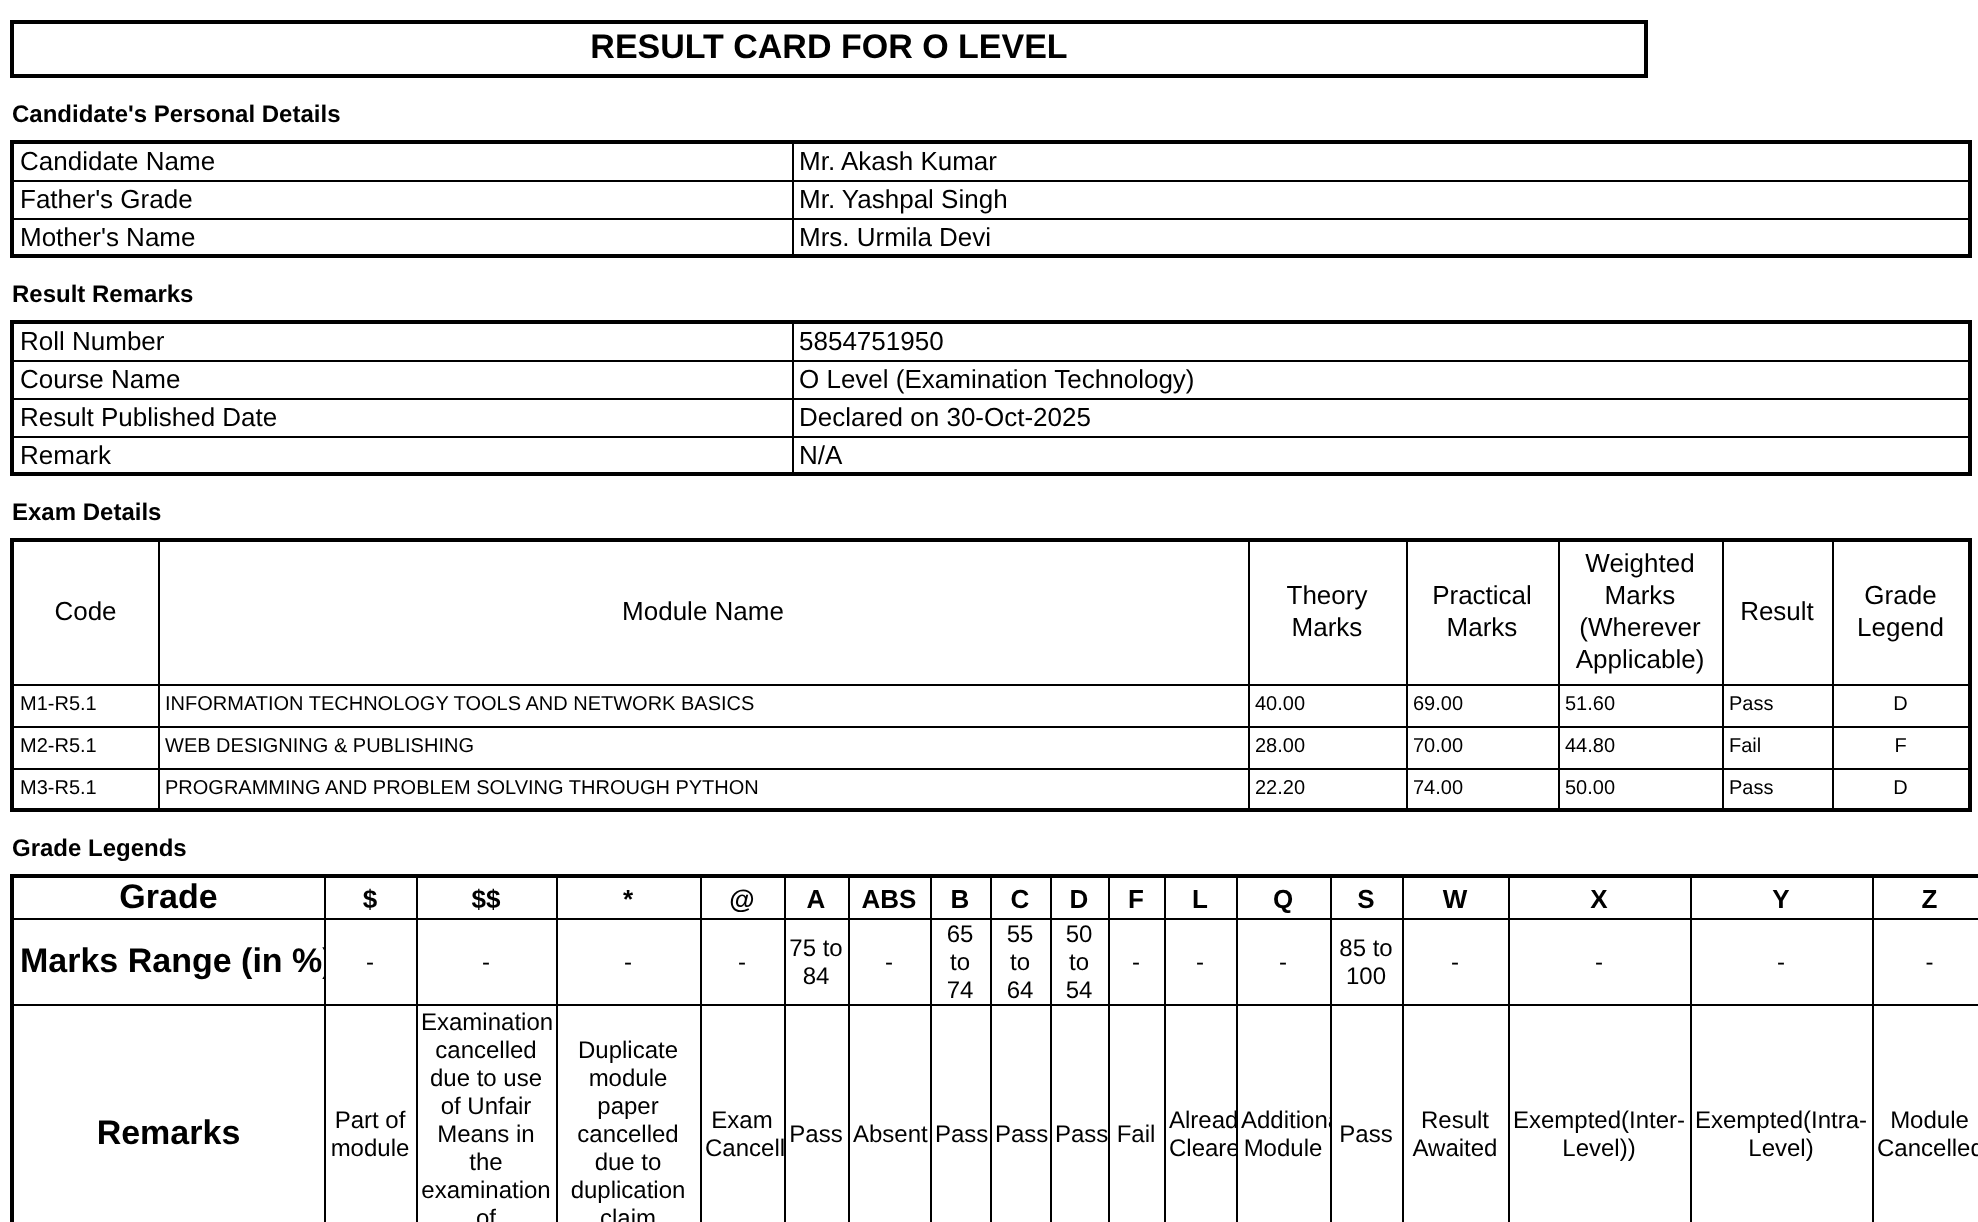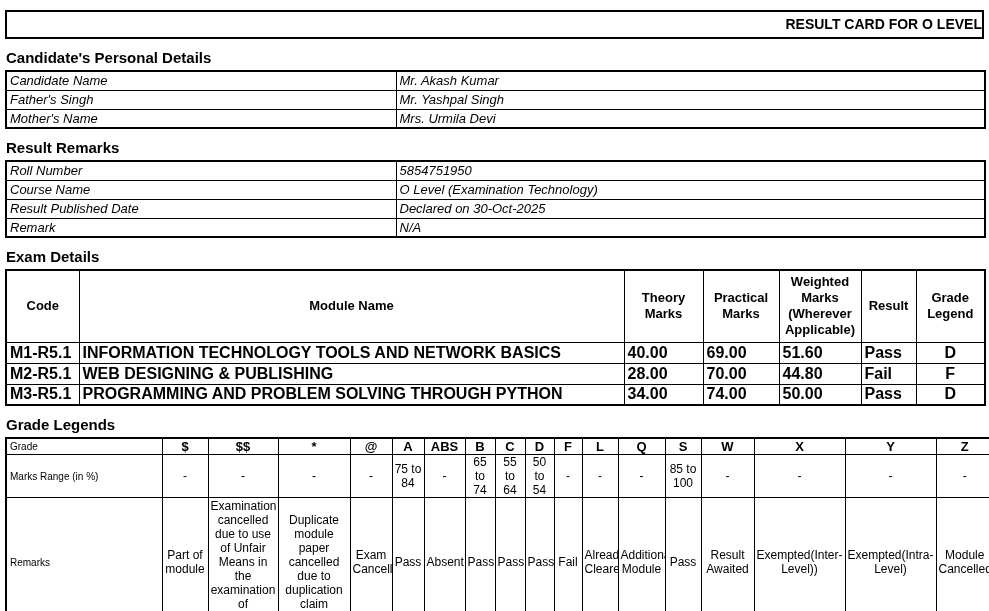--- a/index.html
+++ b/index.html
@@ -5,44 +5,44 @@
   * { box-sizing: border-box; }
   html, body { margin: 0; padding: 0; }
   body {
     width: 989px; height: 611px; overflow: hidden;
     background: #ffffff; color: #000000;
     font-family: "Liberation Sans", "DejaVu Sans", sans-serif;
   }
   .page { padding: 10px 5px 0 5px; width: 989px; }
 
   .title-box {
-    border: 2px solid #000; width: 979px;
-    text-align: right; font-weight: bold; font-size: 14px;
+    border: 2px solid #000; width: 819px;
+    text-align: center; font-weight: bold; font-size: 17px;
     padding: 2px 0 3px 0; line-height: 20px;
   }
 
   .section-heading {
-    font-size: 15px; font-weight: bold;
+    font-size: 12px; font-weight: bold;
     margin: 10px 0 4px 1px; line-height: 17px;
   }
 
   table { border-collapse: collapse; table-layout: fixed; width: 979px; }
   table.tbl { border: 2px solid #000; }
   .tbl td, .tbl th { border: 1px solid #000; overflow: hidden; }
 
   
-  .kv td { height: 19px; font-size: 13px; padding: 0 3px; vertical-align: middle; white-space: nowrap; font-style: italic; }
+  .kv td { height: 19px; font-size: 13px; padding: 0 3px; vertical-align: middle; white-space: nowrap; }
 
   
-  .exam th { font-size: 13px; font-weight: bold; text-align: center; vertical-align: middle; height: 72px; padding: 1px 2px; line-height: 16px; }
-  .exam td { font-size: 16px; height: 21px; padding: 0 3px; vertical-align: middle; white-space: nowrap; font-weight: bold; }
+  .exam th { font-size: 13px; font-weight: normal; text-align: center; vertical-align: middle; height: 72px; padding: 1px 2px; line-height: 16px; }
+  .exam td { font-size: 10px; height: 21px; padding: 0 3px; vertical-align: middle; white-space: nowrap; }
   .exam td.center { text-align: center; }
 
   
-  .gl th.rowlabel { font-size: 10px; font-weight: normal; text-align: left; padding: 0 3px; vertical-align: middle; white-space: nowrap; }
+  .gl th.rowlabel { font-size: 17px; font-weight: bold; text-align: center; padding: 0 3px; vertical-align: middle; white-space: nowrap; }
   .gl th.sym { font-size: 13px; font-weight: bold; text-align: center; vertical-align: middle; height: 16px; padding: 0 1px; }
   .gl td { font-size: 12px; text-align: center; vertical-align: middle; padding: 0 2px; line-height: 14px; }
   .gl tr.range-row td { height: 29px; }
   .gl tr.remarks-row td, .gl tr.remarks-row th { height: 130px; }
 </style>
 </head>
 <body>
 
 <div class="page">
 
@@ -53,21 +53,21 @@
     <colgroup>
         <col style="width:390px">
         <col style="width:589px">
       </colgroup>
     <tbody>
         <tr>
       <td>Candidate Name</td>
       <td>Mr. Akash Kumar</td>
     </tr>
     <tr>
-      <td>Father's Singh</td>
+      <td>Father's Grade</td>
       <td>Mr. Yashpal Singh</td>
     </tr>
     <tr>
       <td>Mother's Name</td>
       <td>Mrs. Urmila Devi</td>
     </tr>
   </tbody>
     </table>
 
   <div class="section-heading">Result Remarks</div>
@@ -131,21 +131,21 @@
       <td>WEB DESIGNING &amp; PUBLISHING</td>
       <td>28.00</td>
       <td>70.00</td>
       <td>44.80</td>
       <td>Fail</td>
       <td class="center">F</td>
     </tr>
     <tr>
       <td>M3-R5.1</td>
       <td>PROGRAMMING AND PROBLEM SOLVING THROUGH PYTHON</td>
-      <td>34.00</td>
+      <td>22.20</td>
       <td>74.00</td>
       <td>50.00</td>
       <td>Pass</td>
       <td class="center">D</td>
     </tr>
   </tbody>
     </table>
 
   <div class="section-heading">Grade Legends</div>
   <table class="tbl gl">

